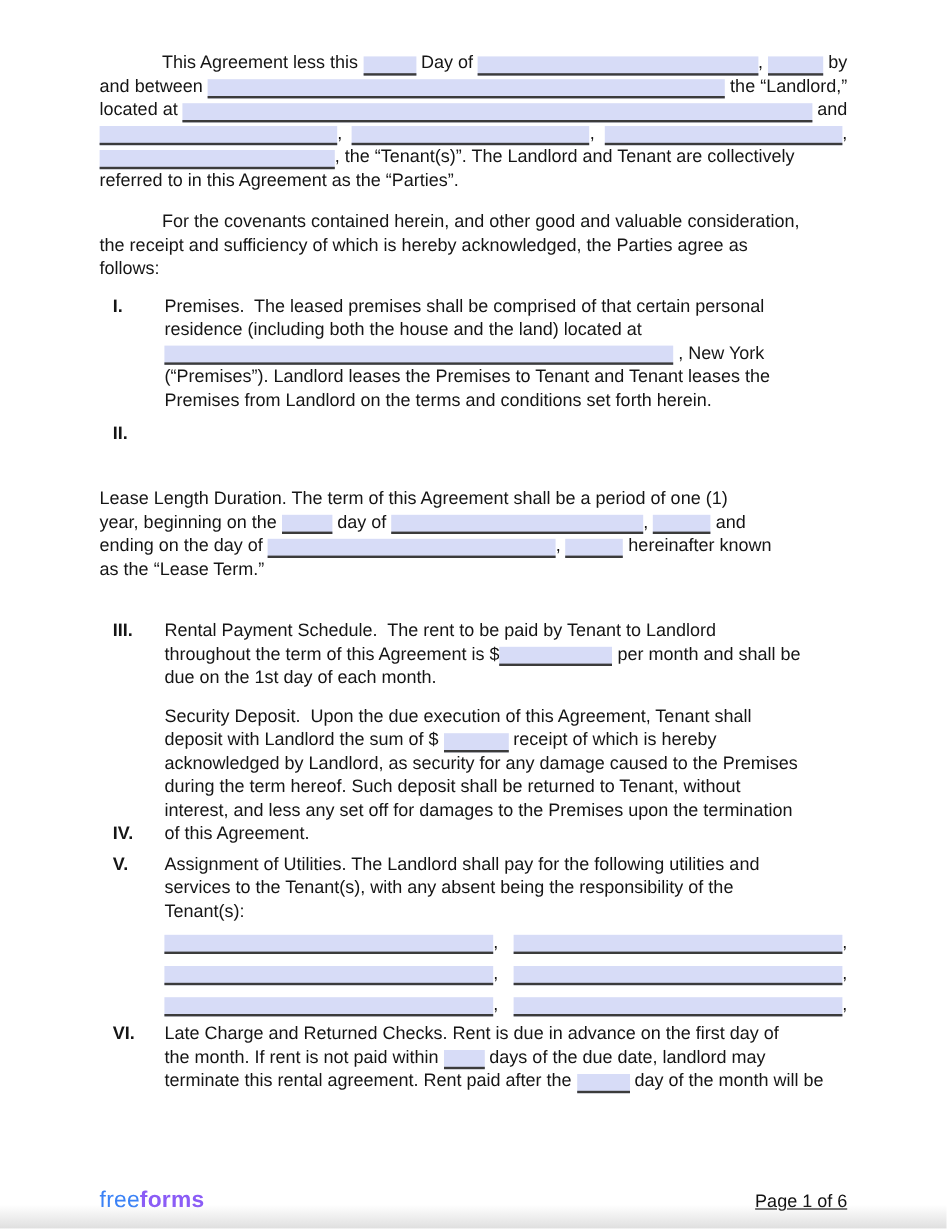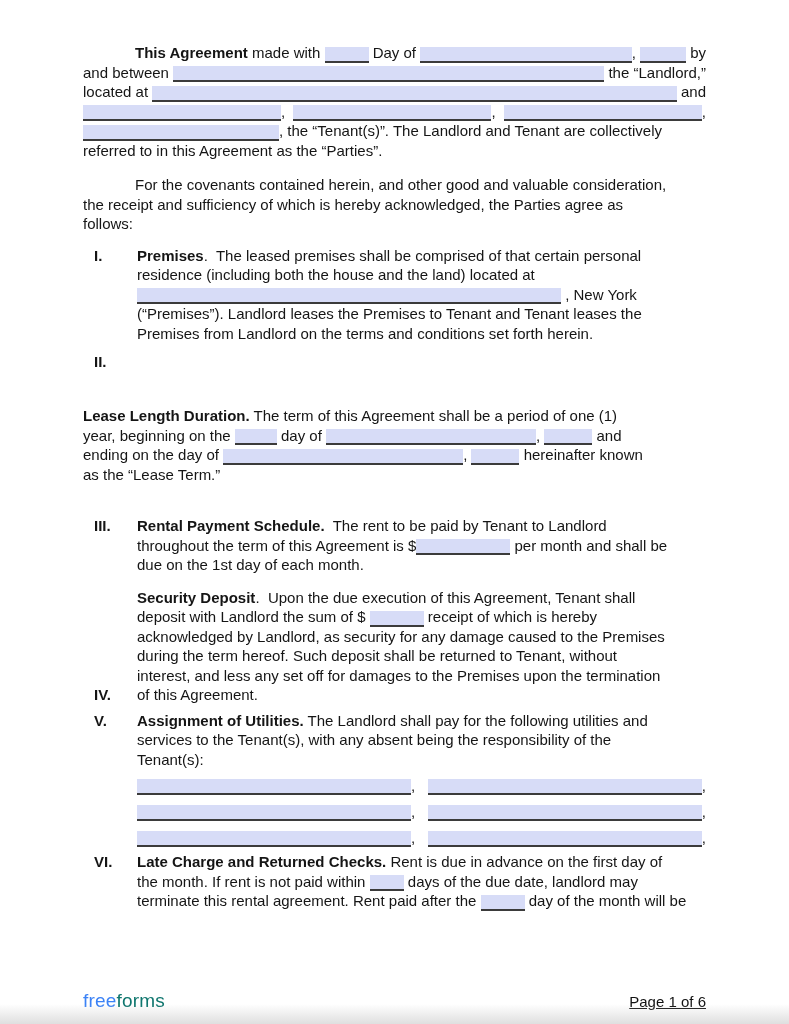--- a/index.html
+++ b/index.html
@@ -47,57 +47,57 @@
     display: flex;
     align-items: flex-end;
     white-space: pre;
     height: 19.5px;
     font-size: 15px;
     line-height: 19.5px;
   }
   .line.indent { padding-left: 52px; }
   .line.tall { height: 26px; }
   .seg { flex: 0 0 auto; }
-  .seg.bold { font-weight: 700; }
+  .seg.bold { font-weight: 400; }
   .blank {
     flex: 0 0 auto;
     height: 16px;
     background: #d7dcf7;
     border-bottom: 2px solid #3b3b3b;
   }
   .blank.flex { flex: 1 1 auto; }
   .footer {
     position: absolute;
     left: 83px;
     right: 83px;
     bottom: 12px;
     display: flex;
     justify-content: space-between;
     align-items: baseline;
   }
   .logo { font-size: 19px; letter-spacing: 0.2px; }
   .logo .free  { color: #3b82f6; font-weight: 400; }
-  .logo .forms { color: #0f766e; font-weight: 400; }
+  .logo .forms { color: #8b5cf6; font-weight: 700; }
   .page-indicator { font-size: 15px; color: #111; text-decoration: underline; }
   .bottom-fade {
     position: absolute;
     left: 0; right: 0; bottom: 0;
     height: 20px;
     background: linear-gradient(to bottom, rgba(200,200,200,0), rgba(196,196,196,0.55));
     pointer-events: none;
   }
 </style>
 </head>
 <body>
 
 <div class="page">
 
   <div class="content">
       <div class="block para">
-        <div class="line indent"><span class="seg bold">This Agreement</span><span class="seg"> made with </span><span class="blank" style="width: 44px;"></span><span class="seg"> Day of </span><span class="blank flex"></span><span class="seg">, </span><span class="blank" style="width: 46px;"></span><span class="seg"> by</span></div>
+        <div class="line indent"><span class="seg bold">This Agreement</span><span class="seg"> less this </span><span class="blank" style="width: 44px;"></span><span class="seg"> Day of </span><span class="blank flex"></span><span class="seg">, </span><span class="blank" style="width: 46px;"></span><span class="seg"> by</span></div>
         <div class="line"><span class="seg">and between </span><span class="blank flex"></span><span class="seg"> the “Landlord,”</span></div>
         <div class="line"><span class="seg">located at </span><span class="blank flex"></span><span class="seg"> and</span></div>
         <div class="line"><span class="blank flex"></span><span class="seg">,  </span><span class="blank flex"></span><span class="seg">,  </span><span class="blank flex"></span><span class="seg">,</span></div>
         <div class="line"><span class="blank" style="width: 196px;"></span><span class="seg">, the “Tenant(s)”. The Landlord and Tenant are collectively</span></div>
         <div class="line"><span class="seg">referred to in this Agreement as the “Parties”.</span></div>
       </div>
       <div class="block para">
         <div class="line indent"><span class="seg">For the covenants contained herein, and other good and valuable consideration,</span></div>
         <div class="line"><span class="seg">the receipt and sufficiency of which is hereby acknowledged, the Parties agree as</span></div>
         <div class="line"><span class="seg">follows:</span></div>

